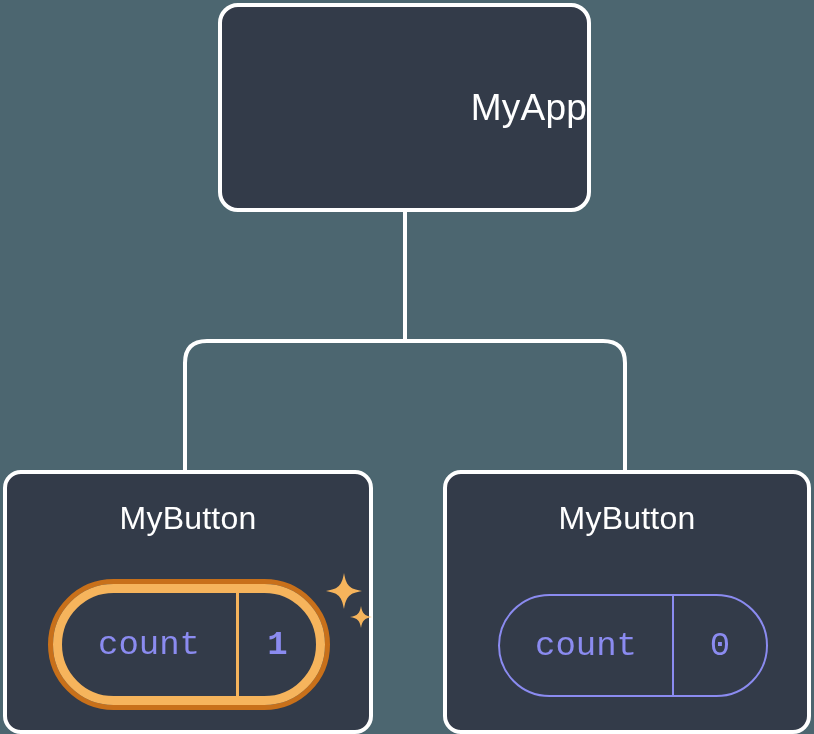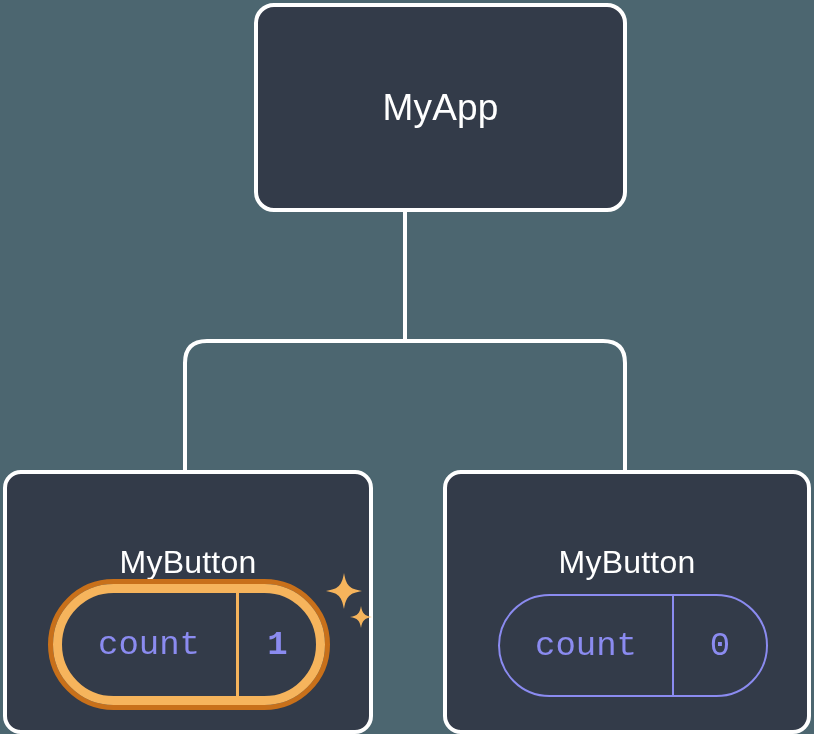--- a/index.html
+++ b/index.html
@@ -34,22 +34,21 @@
     box-sizing: border-box;
   }
 
   .node-root {
     left: 218px;
     top: 3px;
     width: 373px;
     height: 209px;
     display: flex;
     align-items: center;
-    justify-content: center;
-    margin-left: 36px;
+    justify-content: flex-end;
   }
 
   .node-title-root {
     color: #ffffff;
     font-size: 37px;
     font-weight: 300;
     letter-spacing: 0.2px;
     line-height: 1;
   }
 
@@ -71,21 +70,21 @@
     left: 443px;
     width: 368px;
   }
 
   .node-title-child {
     color: #ffffff;
     font-size: 32px;
     font-weight: 300;
     letter-spacing: 0.2px;
     line-height: 1;
-    margin-top: 72px;
+    margin-top: 28px;
   }
 
   
   .pill {
     position: absolute;
     box-sizing: border-box;
     display: flex;
     align-items: stretch;
     border-radius: 999px;
   }

